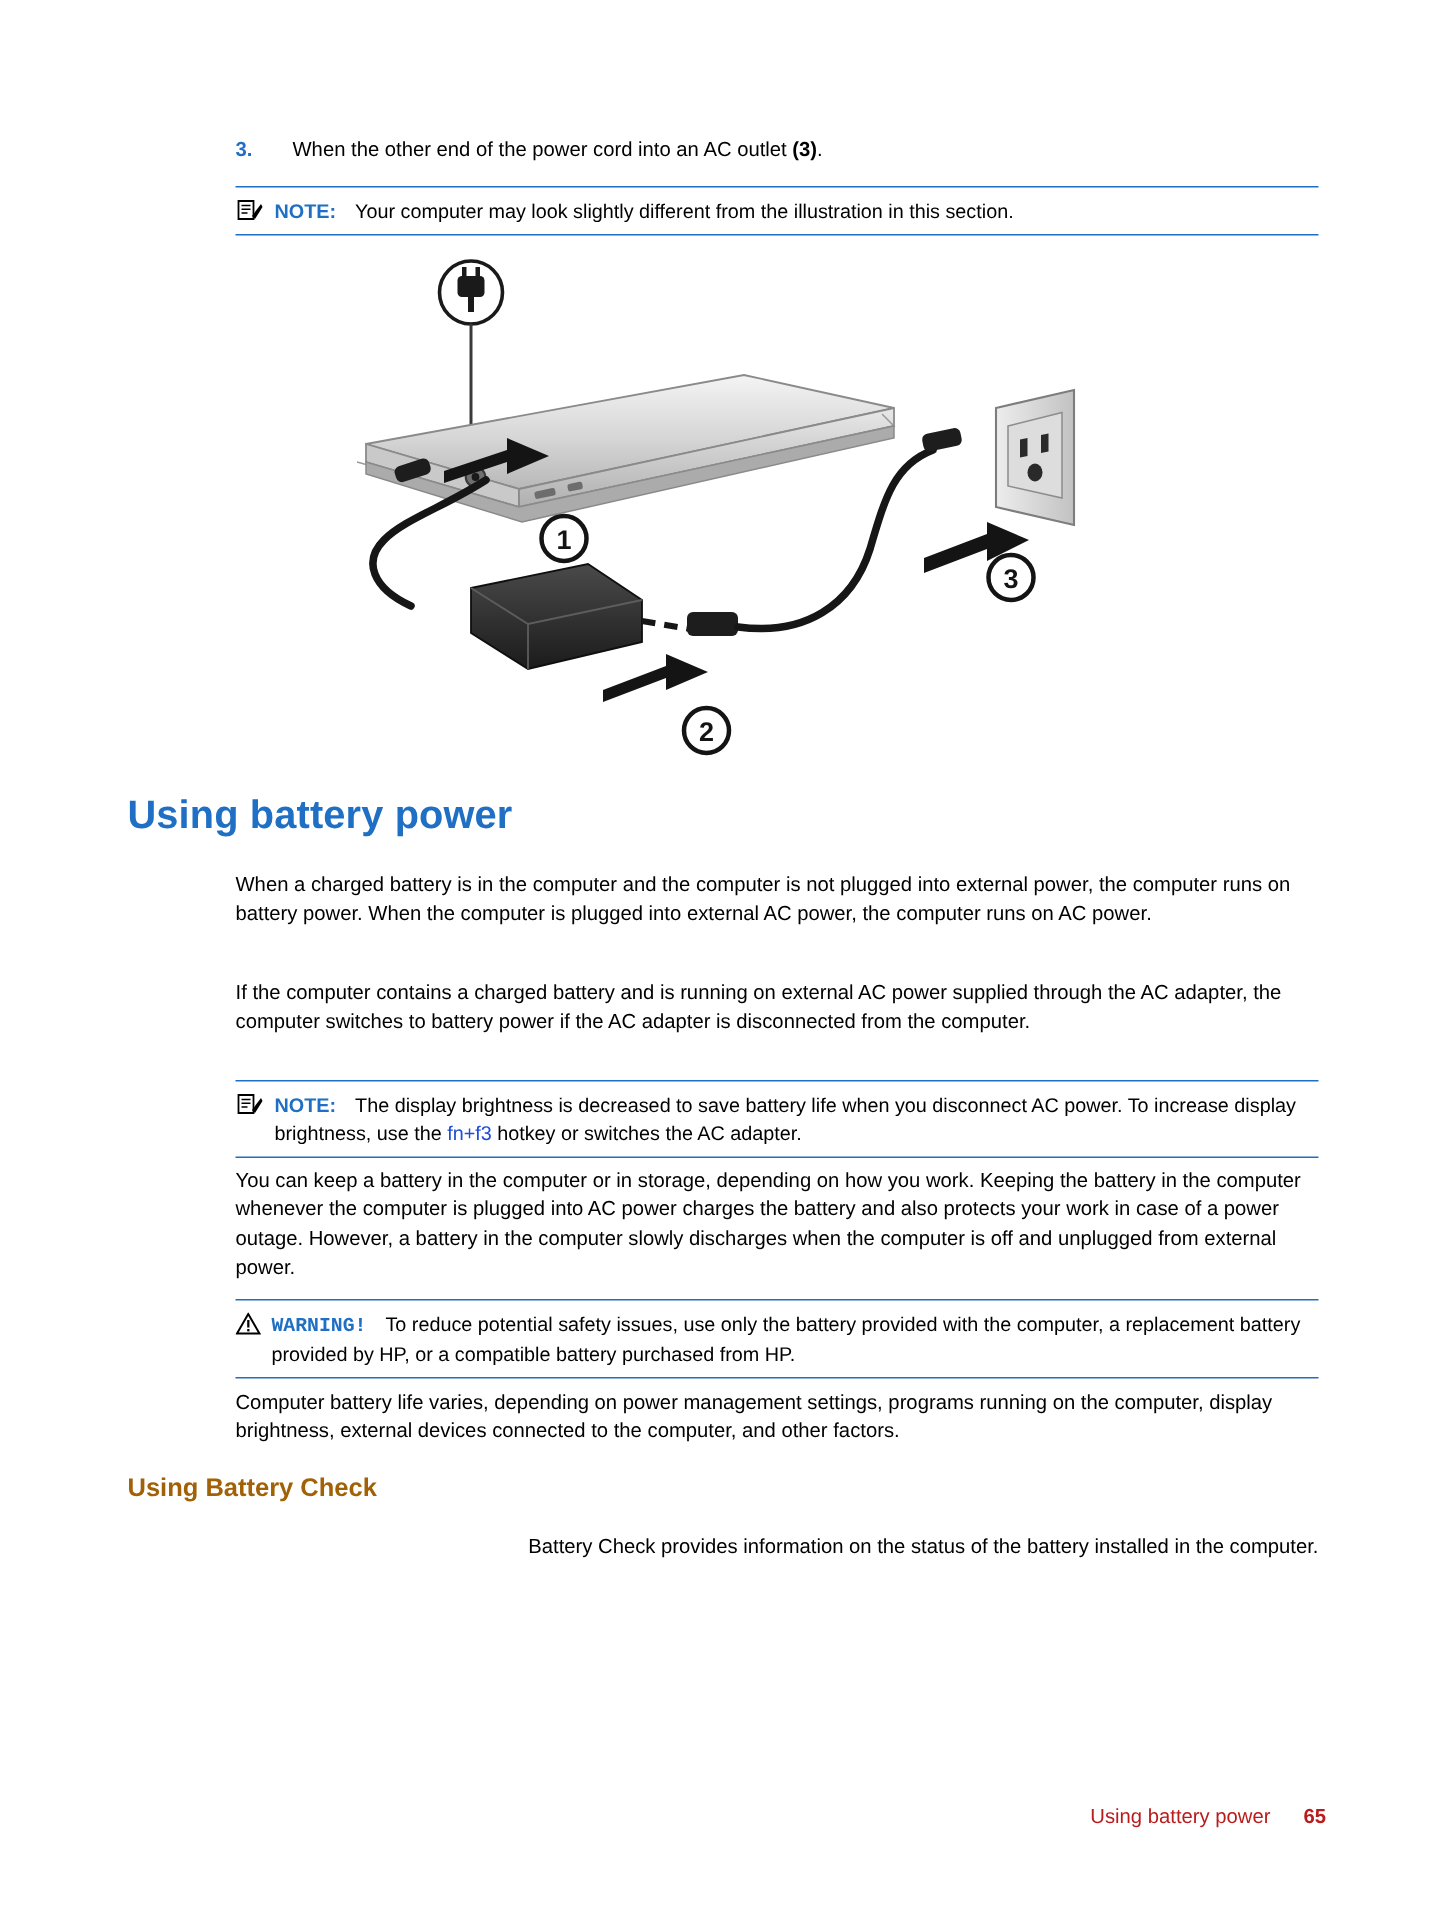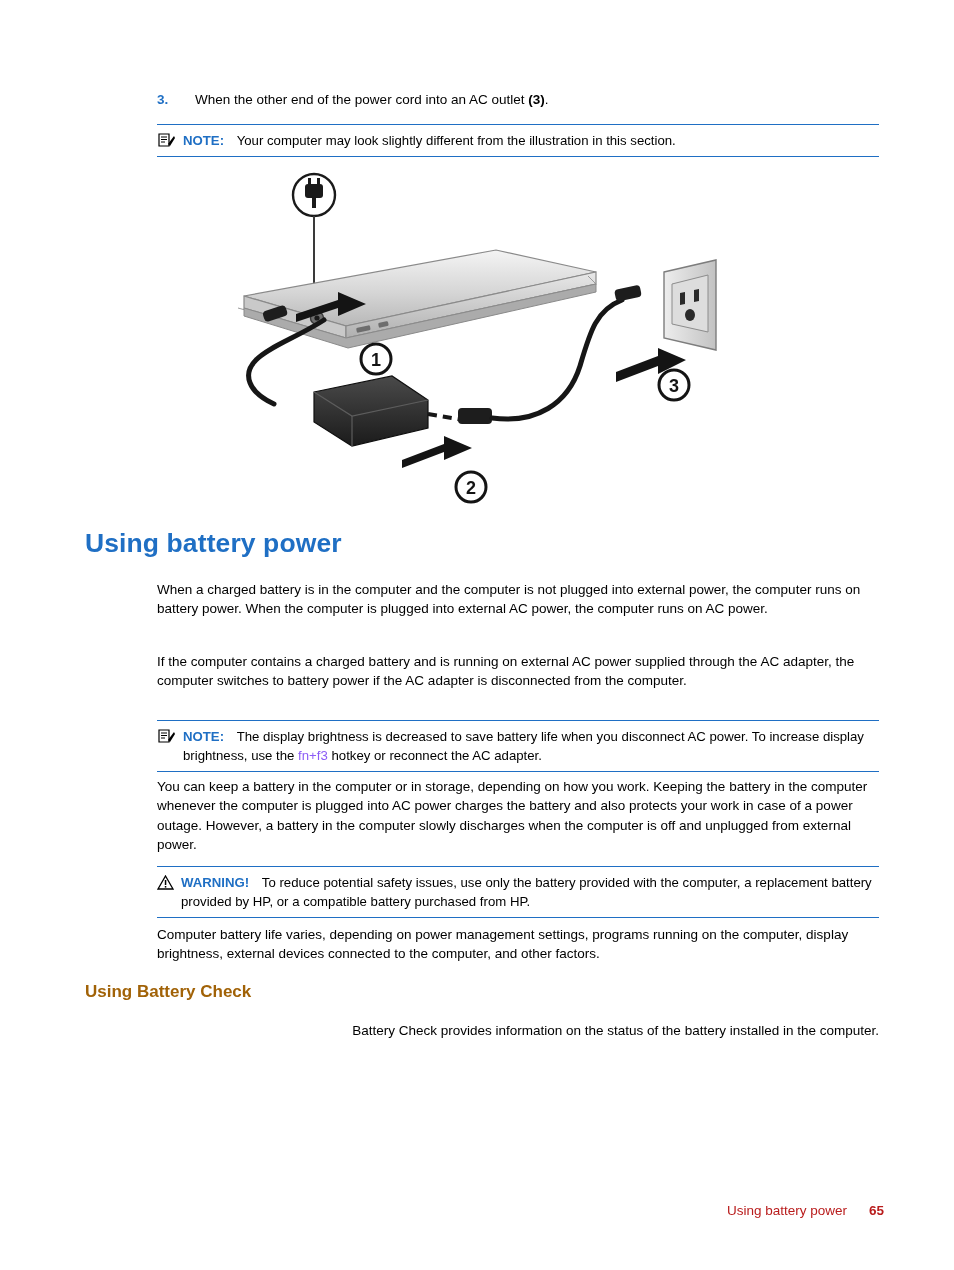--- a/index.html
+++ b/index.html
@@ -63,25 +63,26 @@
     left: 0;
     top: 1px;
     width: 19px;
     height: 16px;
   }
   .note-label {
     color: #1f6fc4;
     font-weight: bold;
   }
   .note-body { color: #000; }
-  .link { color: #8b5cf6; }
+  .link { color: #1d4ed8; }
 
   .warn-label {
     color: #1f6fc4;
     font-weight: bold;
+    font-family: Liberation Mono, monospace;
   }
 
   
   .figure {
     position: absolute;
     left: 196px;
     top: 160px;
     width: 560px;
     height: 355px;
   }
@@ -256,21 +257,21 @@
   <div class="note" style="left:157px; top:720px; width:722px;">
     <div class="note-inner">
       <span class="note-icon">
         <svg width="19" height="16" viewBox="0 0 19 16">
           <path d="M2 2 L12 2 L12 14 L2 14 Z" fill="none" stroke="#000" stroke-width="1.2"></path>
           <path d="M4 5 h6 M4 7.5 h6 M4 10 h4" stroke="#000" stroke-width="1"></path>
           <path d="M11 12 L17 4 L18 6 L13 14 Z" fill="#000"></path>
         </svg>
       </span>
       <span class="note-label">NOTE:</span>
-      <span class="note-body" style="margin-left:9px;">The display brightness is decreased to save battery life when you disconnect AC power. To increase display brightness, use the </span><span class="link">fn+f3</span><span class="note-body"> hotkey or reconnect the AC adapter.</span>
+      <span class="note-body" style="margin-left:9px;">The display brightness is decreased to save battery life when you disconnect AC power. To increase display brightness, use the </span><span class="link">fn+f3</span><span class="note-body"> hotkey or switches the AC adapter.</span>
     </div>
   </div>
 
   <p class="body" style="top:777px;">You can keep a battery in the computer or in storage, depending on how you work. Keeping the battery in the computer whenever the computer is plugged into AC power charges the battery and also protects your work in case of a power outage. However, a battery in the computer slowly discharges when the computer is off and unplugged from external power.</p>
 
   <div class="note" style="left:157px; top:866px; width:722px;">
     <div class="note-inner" style="padding-left:24px;">
       <span class="note-icon" style="top:2px;">
         <svg width="17" height="15" viewBox="0 0 17 15">
           <path d="M8.5 1 L16 14 L1 14 Z" fill="none" stroke="#000" stroke-width="1.3"></path>

